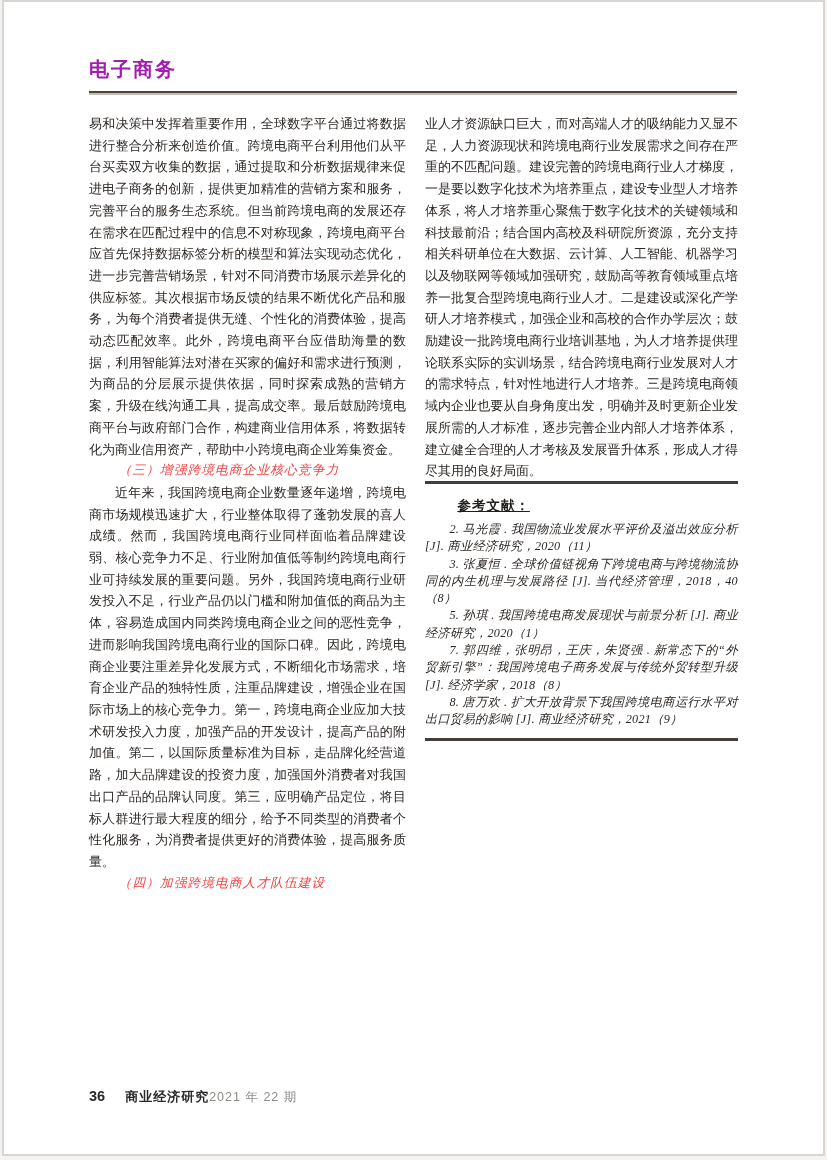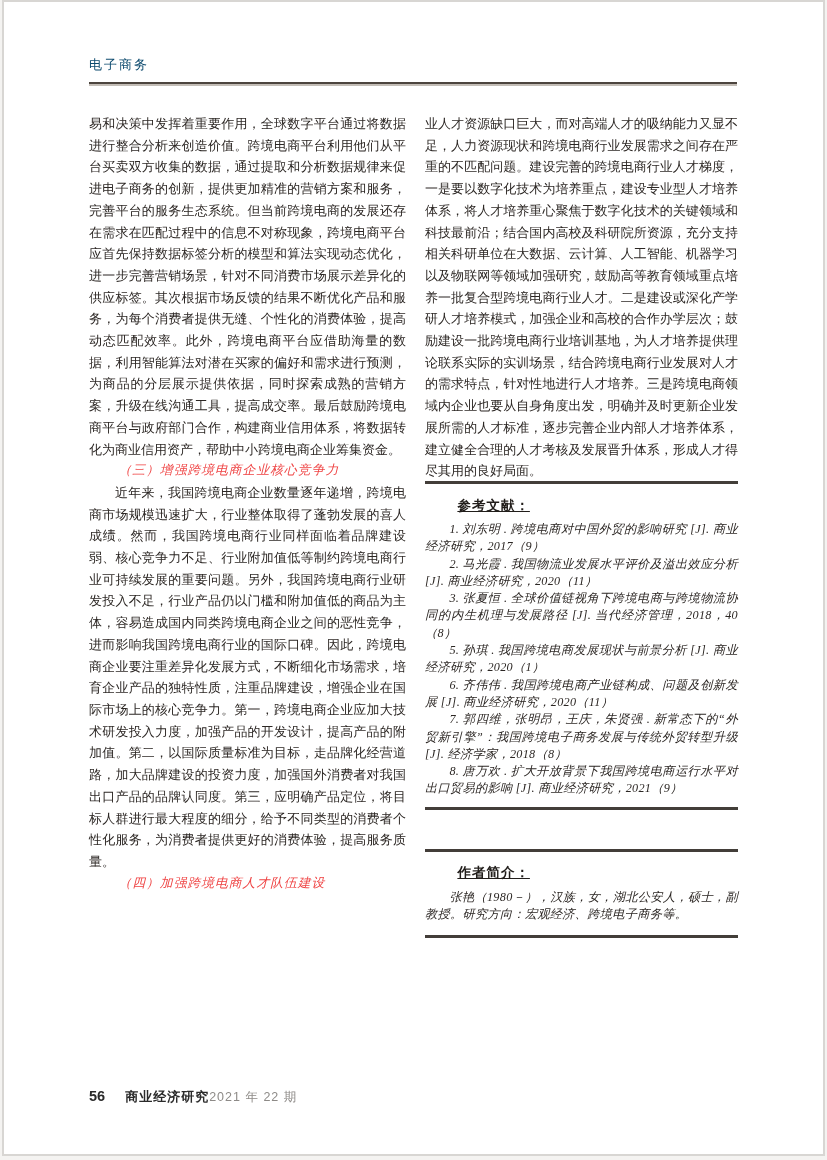--- a/index.html
+++ b/index.html
@@ -15,24 +15,24 @@
     background:#ffffff;
     border:2px solid #d8d6d3;
     box-sizing:border-box;
     overflow:hidden;
   }
   
   .page-header{position:absolute;left:85px;top:54px;width:648px;}
   .section-title{
     margin:0;
     font-family:"Liberation Sans","DejaVu Sans",sans-serif;
-    font-weight:normal;
-    font-size:13px;
+    font-weight:bold;
+    font-size:20px;
     letter-spacing:2px;
-    color:#0c4a6e;
+    color:#a21caf;
   }
   .header-rule{
     margin-top:8px;
     height:2px;
     background:#4c453e;
     box-shadow:0 2px 0 #c3bdb6;
   }
   
   .column{position:absolute;top:111px;}
   .column.left{left:85px;width:317px;}
@@ -111,38 +111,30 @@
     <p class="subheading">（四）加强跨境电商人才队伍建设</p>
   </div>
 
   <div class="column right">
     <p class="body-par no-indent">业人才资源缺口巨大，而对高端人才的吸纳能力又显不足，人力资源现状和跨境电商行业发展需求之间存在严重的不匹配问题。建设完善的跨境电商行业人才梯度，一是要以数字化技术为培养重点，建设专业型人才培养体系，将人才培养重心聚焦于数字化技术的关键领域和科技最前沿；结合国内高校及科研院所资源，充分支持相关科研单位在大数据、云计算、人工智能、机器学习以及物联网等领域加强研究，鼓励高等教育领域重点培养一批复合型跨境电商行业人才。二是建设或深化产学研人才培养模式，加强企业和高校的合作办学层次；鼓励建设一批跨境电商行业培训基地，为人才培养提供理论联系实际的实训场景，结合跨境电商行业发展对人才的需求特点，针对性地进行人才培养。三是跨境电商领域内企业也要从自身角度出发，明确并及时更新企业发展所需的人才标准，逐步完善企业内部人才培养体系，建立健全合理的人才考核及发展晋升体系，形成人才得尽其用的良好局面。</p>
 
     <section class="boxed refs-section">
       <div class="rule top"></div>
       <h2 class="box-heading">参考文献：</h2>
       <div class="ref-list">
-        <p class="ref-item">1. 刘东明 . 跨境电商对中国外贸的影响研究 [J]. 商业经济研究，2017（9）</p>
         <p class="ref-item">2. 马光霞 . 我国物流业发展水平评价及溢出效应分析 [J]. 商业经济研究，2020（11）</p>
         <p class="ref-item">3. 张夏恒 . 全球价值链视角下跨境电商与跨境物流协同的内生机理与发展路径 [J]. 当代经济管理，2018，40（8）</p>
         <p class="ref-item">5. 孙琪 . 我国跨境电商发展现状与前景分析 [J]. 商业经济研究，2020（1）</p>
-        <p class="ref-item">6. 齐伟伟 . 我国跨境电商产业链构成、问题及创新发展 [J]. 商业经济研究，2020（11）</p>
         <p class="ref-item">7. 郭四维，张明昂，王庆，朱贤强 . 新常态下的“外贸新引擎”：我国跨境电子商务发展与传统外贸转型升级 [J]. 经济学家，2018（8）</p>
         <p class="ref-item">8. 唐万欢 . 扩大开放背景下我国跨境电商运行水平对出口贸易的影响 [J]. 商业经济研究，2021（9）</p>
       </div>
       <div class="rule bottom"></div>
     </section>
 
-    <section class="boxed author-section">
-      <div class="rule top"></div>
-      <h2 class="box-heading">作者简介：</h2>
-      <p class="bio-text">张艳（1980－），汉族，女，湖北公安人，硕士，副教授。研究方向：宏观经济、跨境电子商务等。</p>
-      <div class="rule bottom"></div>
-    </section>
   </div>
 
   <div class="page-footer">
-    <span class="page-number">56</span>
+    <span class="page-number">36</span>
     <span class="journal-name">商业经济研究</span>
     <span class="issue-label">2021 年 22 期</span>
   </div>
 
 </div>
 
 </body></html>

